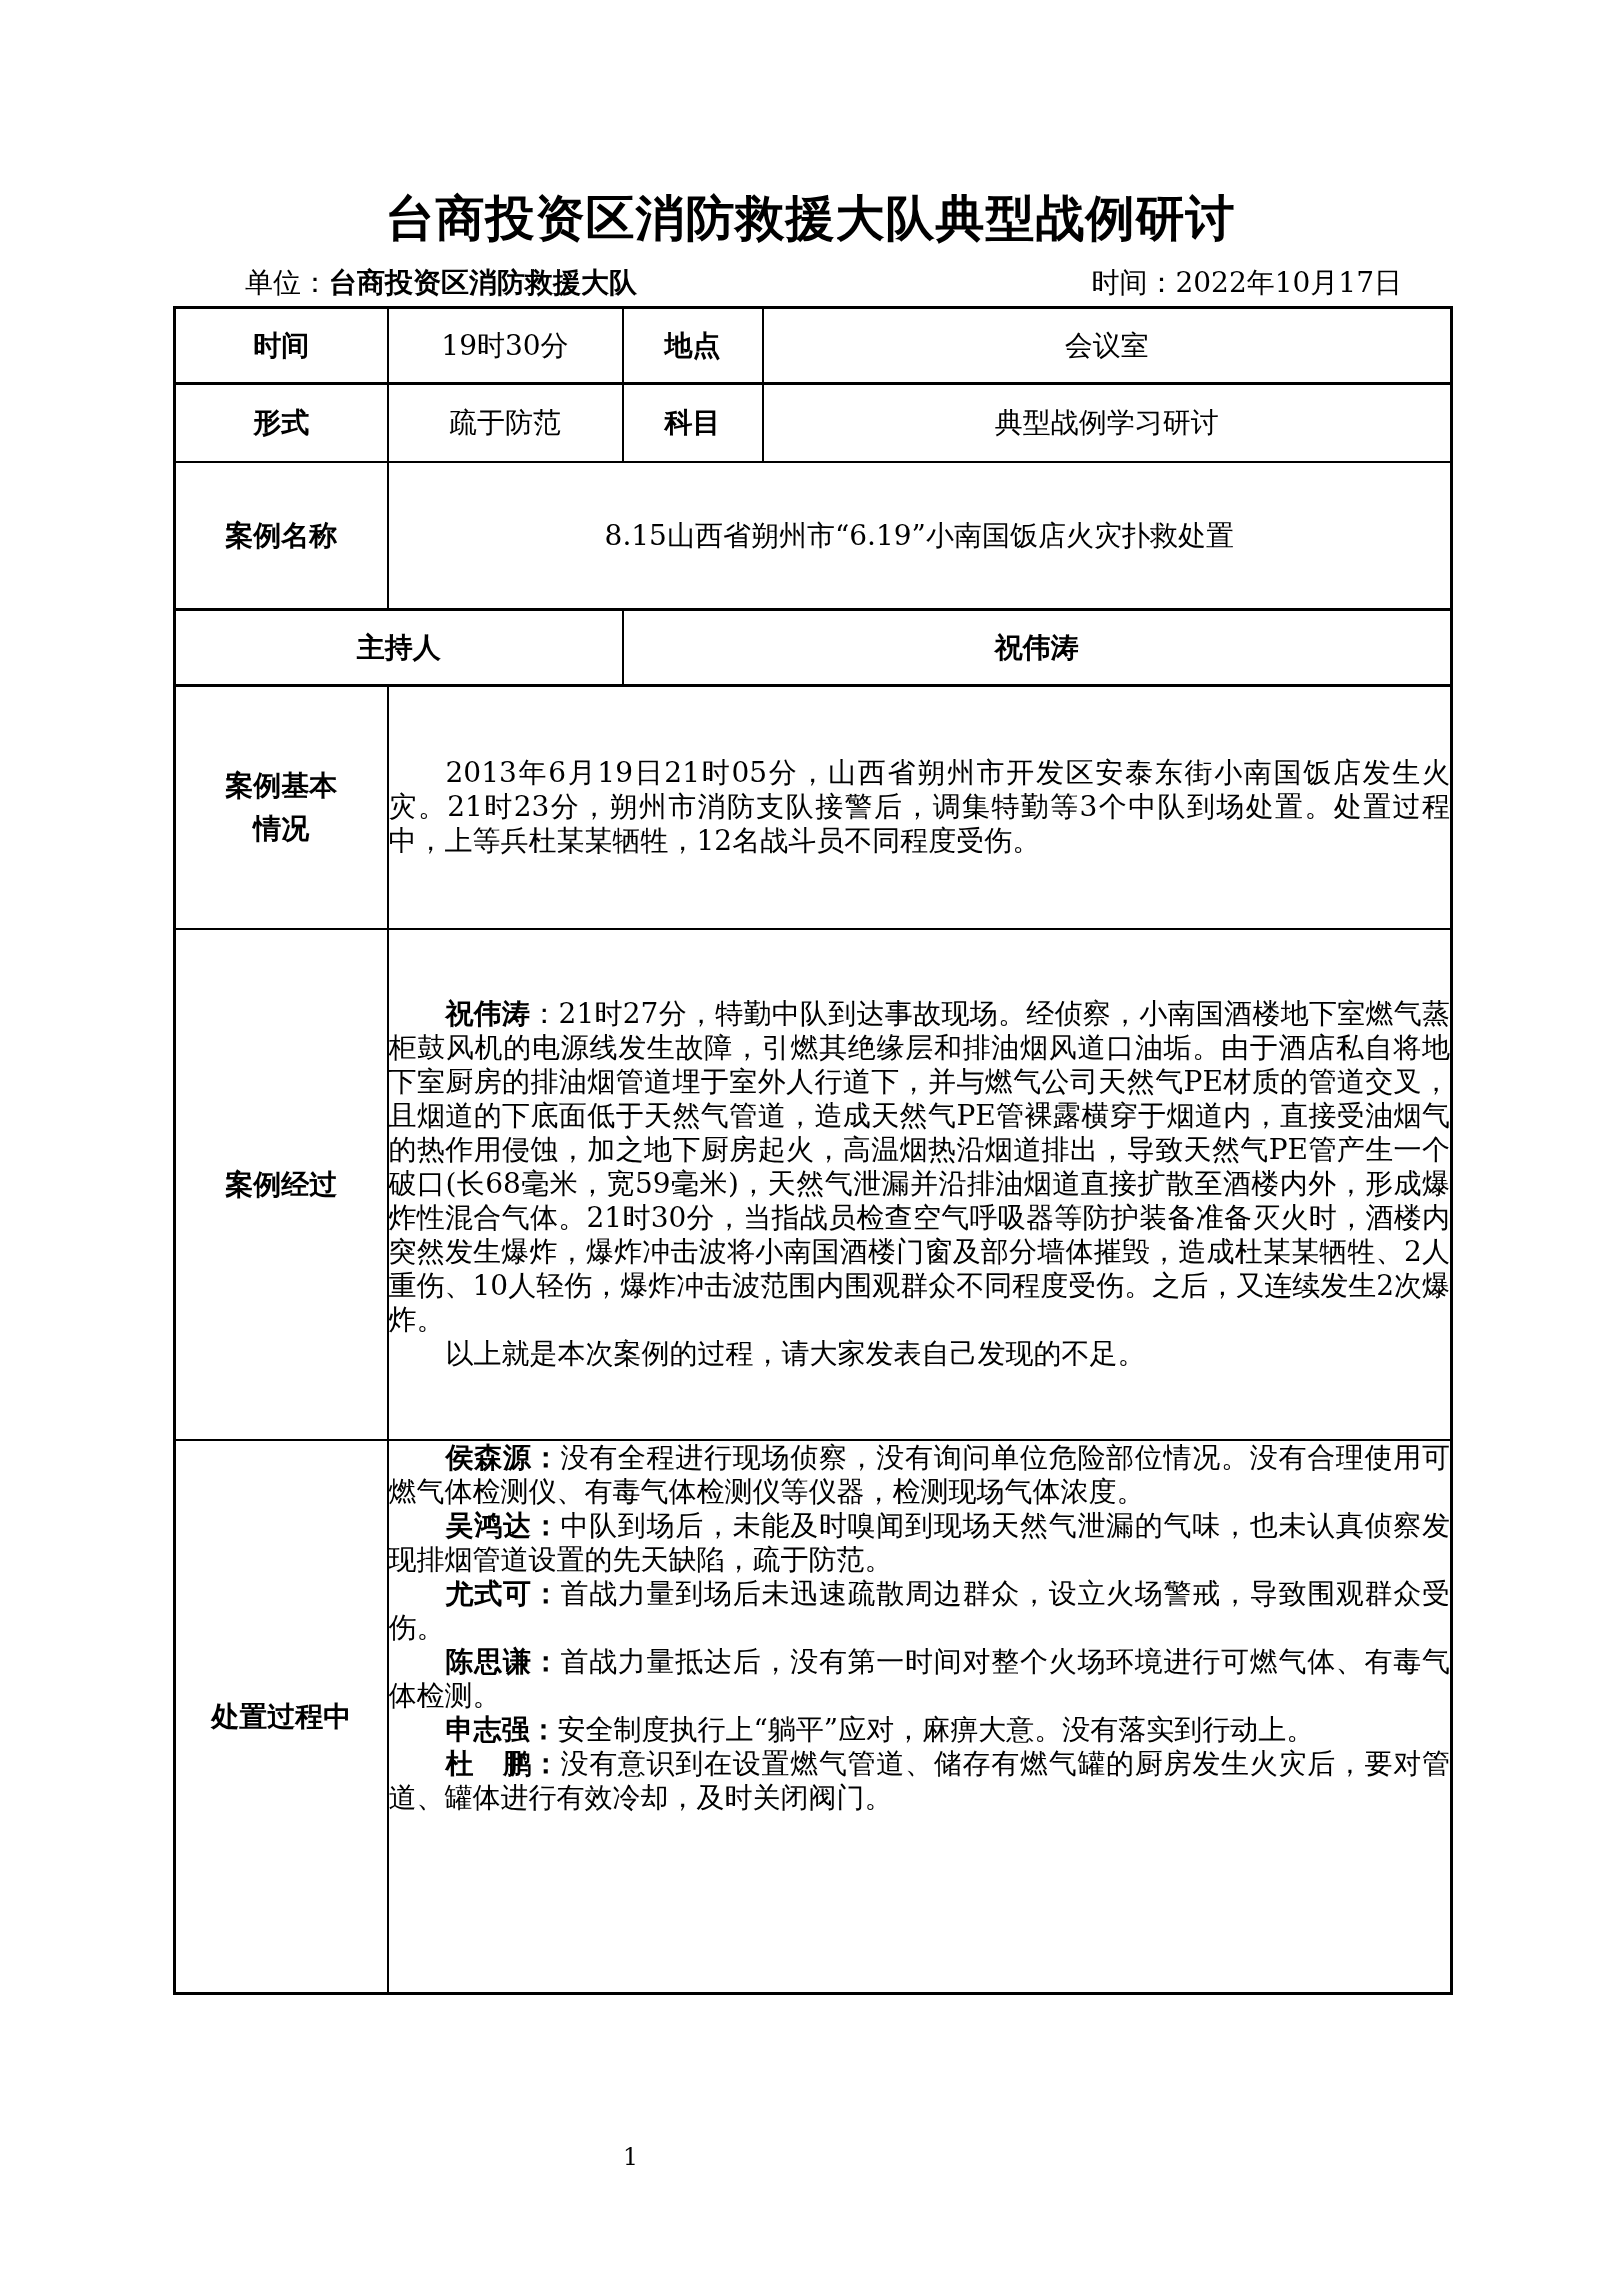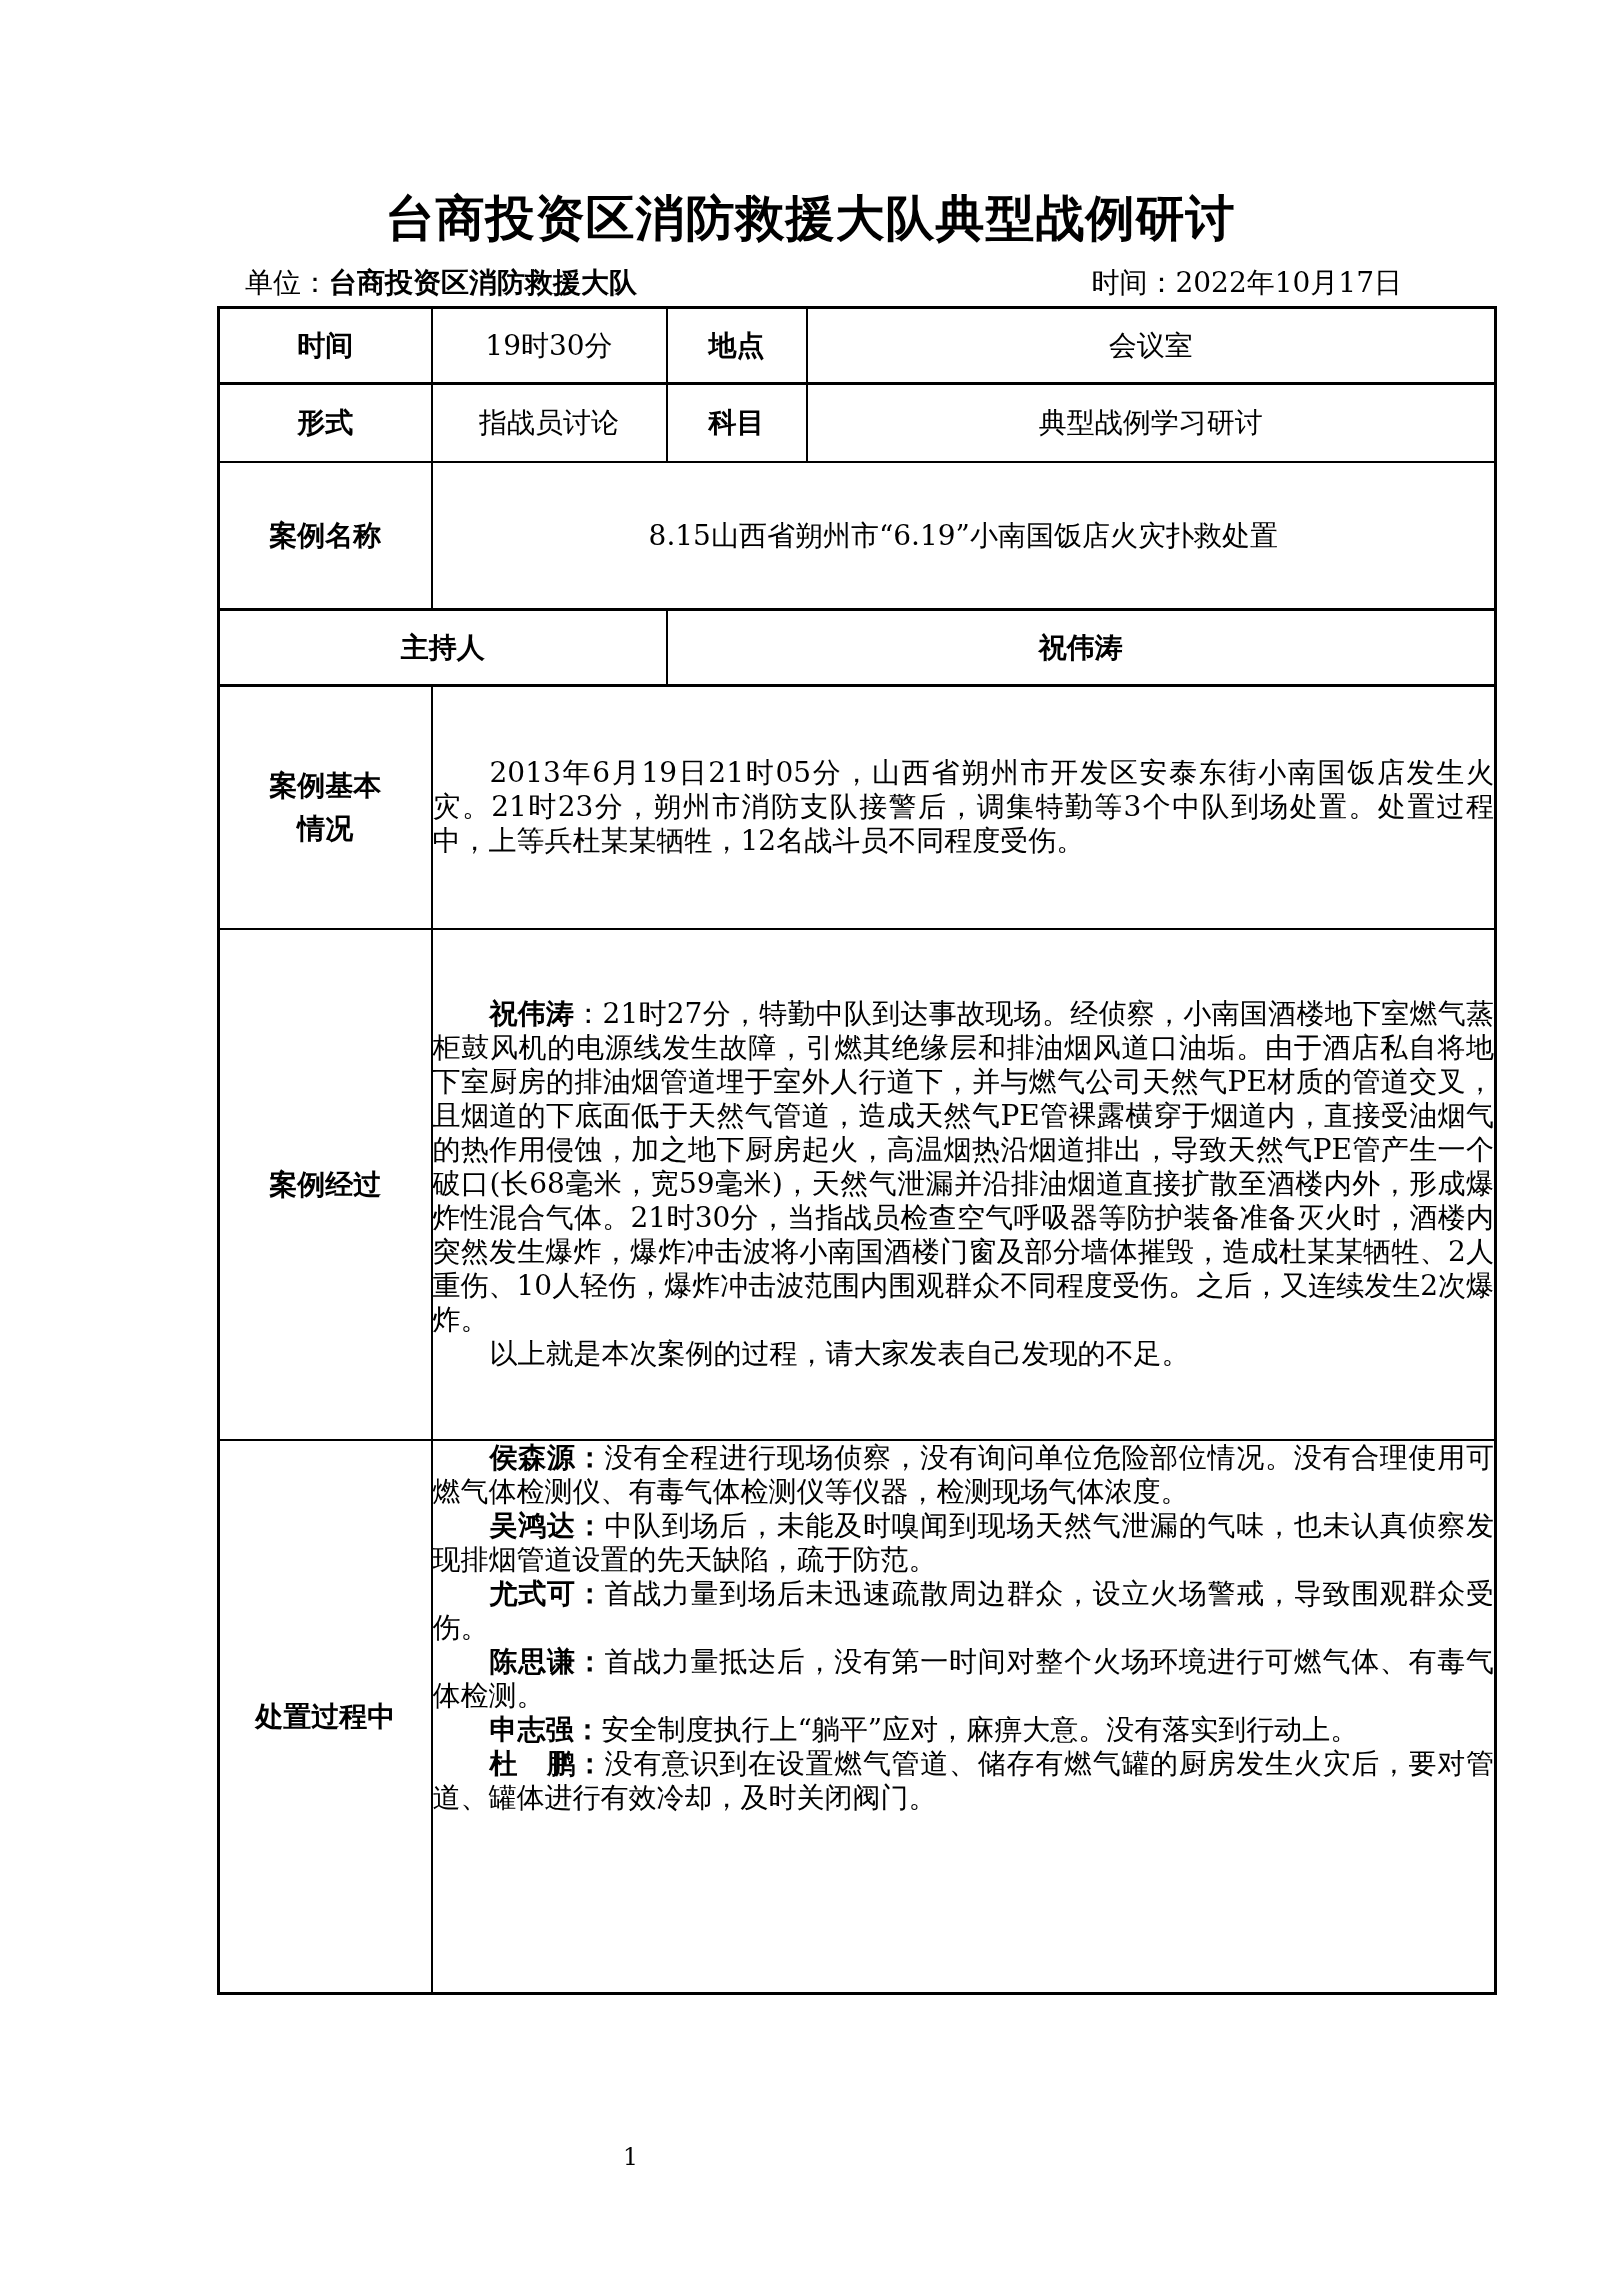--- a/index.html
+++ b/index.html
@@ -10,21 +10,21 @@
       font-size: 49px; letter-spacing: 1px; line-height: 69px; }
     .meta { position: absolute; top: 261px; left: 245px; width: 1157px; height: 43px;
       font-size: 28px; line-height: 43px; }
     .meta .unit { position: absolute; left: 0; top: 0; }
     .meta .unit b { font-family: "DejaVu Sans", "Liberation Sans", sans-serif; font-weight: bold; }
     .meta .date { position: absolute; right: 0; top: 0; }
     table.main { position: absolute; left: 173px; top: 306px; width: 1277px;
       border-collapse: collapse; table-layout: fixed; }
     table.main td { border: 2px solid #000; padding: 0; vertical-align: middle; }
     table.main tr.thick-top td { border-top: 3.9px solid #000; }
-    table.main { border: 3.9px solid #000; margin-left: 44px; }
+    table.main { border: 3.9px solid #000; }
     .lbl { text-align: center; font-family: "DejaVu Sans", "Liberation Sans", sans-serif;
       font-weight: bold; font-size: 28px; line-height: 43px; }
     .val { text-align: center; font-size: 28px; line-height: 43px; }
     .para { font-size: 28px; line-height: 34px; padding: 5.9px 13.7px 5.9px 13.7px; text-align: justify; }
     .para p { margin: 0; text-indent: 57px; }
     .para p b { font-family: "DejaVu Sans", "Liberation Sans", sans-serif; font-weight: bold; }
     .pageno { position: absolute; top: 2143px; left: 623px; font-size: 23.5px; }
   </style>
 </head>
 <body>
@@ -45,21 +45,21 @@
   </colgroup>
   <tbody>
       <tr style="height:76px">
     <td class="lbl">时间</td>
     <td class="val">19时30分</td>
     <td class="lbl">地点</td>
     <td class="val">会议室</td>
   </tr>
   <tr class="thick-top" style="height:78px">
     <td class="lbl">形式</td>
-    <td class="val">指战员讨论</td>
+    <td class="val">疏于防范</td>
     <td class="lbl">科目</td>
     <td class="val">典型战例学习研讨</td>
   </tr>
   <tr style="height:148px">
     <td class="lbl">案例名称</td>
     <td class="val" colspan="3">8.15山西省朔州市“6.19”小南国饭店火灾扑救处置</td>
   </tr>
   <tr class="thick-top" style="height:76px">
     <td class="lbl" colspan="2">主持人</td>
     <td class="lbl" colspan="2">祝伟涛</td>

